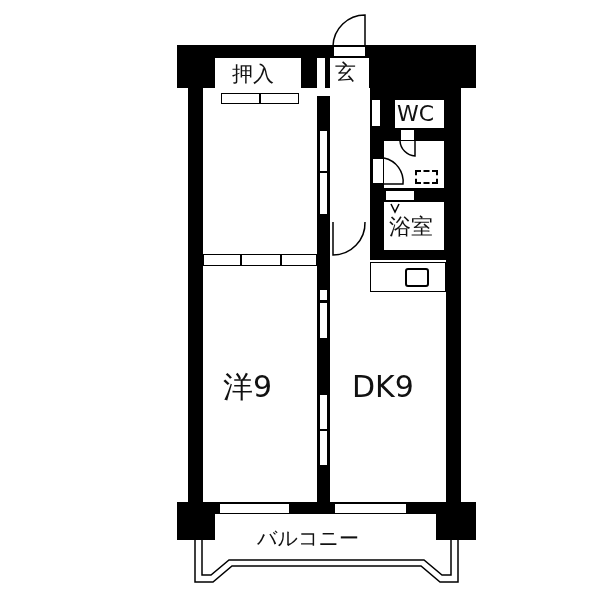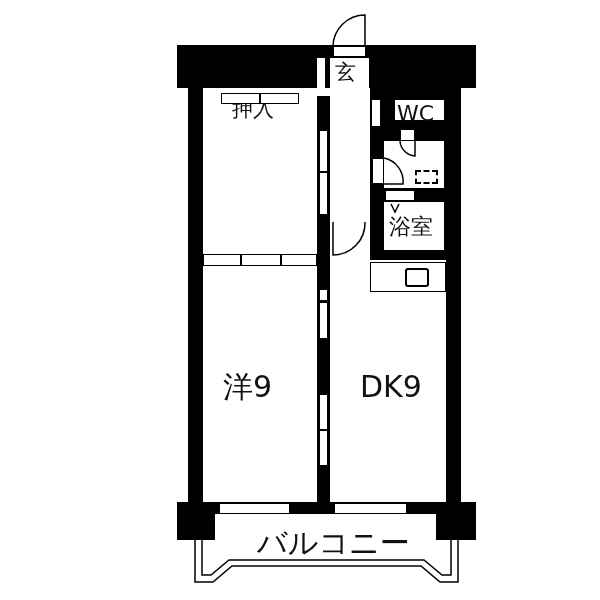--- a/index.html
+++ b/index.html
@@ -15,21 +15,21 @@
 <body>
 
 <div class="abs" style="left:0;top:0;width:600px;height:600px;">
 
   <div class="abs blk" style="left:177px;top:45px;width:299px;height:43px;"></div>
 
   <div class="abs blk" style="left:188px;top:88px;width:15px;height:416px;"></div>
 
   <div class="abs blk" style="left:446px;top:88px;width:15px;height:416px;"></div>
 
-  <div class="abs wht" style="left:215px;top:58px;width:86px;height:33px;margin-top:35px;">
+  <div class="abs wht" style="left:215px;top:58px;width:86px;height:33px;">
     <span class="lbl" style="left:17px;top:6px;font-size:21px;">押入</span>
   </div>
   <div class="abs win" style="left:221px;top:93px;width:39px;height:11px;"></div>
   <div class="abs win" style="left:260px;top:93px;width:39px;height:11px;"></div>
 
   <div class="abs wht" style="left:317px;top:58px;width:8px;height:32px;"></div>
   <div class="abs wht" style="left:330px;top:58px;width:39px;height:38px;">
     <span class="lbl" style="left:5px;top:4px;font-size:21px;">玄</span>
   </div>
   <div class="abs win" style="left:333px;top:46px;width:33px;height:11px;"></div>
@@ -42,21 +42,21 @@
   <div class="abs win" style="left:319px;top:172px;width:9px;height:43px;"></div>
 
   <div class="abs blk" style="left:203px;top:254px;width:127px;height:12px;"></div>
   <div class="abs win" style="left:203px;top:254px;width:38px;height:12px;"></div>
   <div class="abs win" style="left:241px;top:254px;width:40px;height:12px;"></div>
   <div class="abs win" style="left:281px;top:254px;width:36px;height:12px;"></div>
 
   <div class="abs blk" style="left:370px;top:88px;width:76px;height:172px;"></div>
 
   <div class="abs wht" style="left:372px;top:100px;width:8px;height:26px;"></div>
-  <div class="abs wht" style="left:395px;top:100px;width:49px;height:20px;">
+  <div class="abs wht" style="left:395px;top:100px;width:49px;height:28px;">
     <span class="lbl" style="left:2px;top:3px;font-size:22px;">WC</span>
   </div>
 
   <div class="abs wht" style="left:384px;top:141px;width:60px;height:47px;"></div>
   <div class="abs win" style="left:400px;top:129px;width:15px;height:12px;"></div>
   <div class="abs win" style="left:372px;top:158px;width:12px;height:26px;"></div>
   <div class="abs" style="left:415px;top:170px;width:23px;height:14px;border:2px dashed #000;"></div>
 
   <div class="abs win" style="left:385px;top:190px;width:30px;height:11px;"></div>
   <div class="abs wht" style="left:384px;top:202px;width:60px;height:48px;">
@@ -64,36 +64,36 @@
   </div>
 
   <div class="abs win" style="left:370px;top:262px;width:76px;height:30px;"></div>
   <div class="abs" style="left:405px;top:268px;width:24px;height:19px;border:2px solid #000;border-radius:3px;"></div>
 
   <div class="abs wht" style="left:203px;top:266px;width:130px;height:236px;">
     <span class="lbl" style="left:20px;top:106px;font-size:30px;">洋9</span>
   </div>
 
   <div class="abs wht" style="left:330px;top:292px;width:116px;height:210px;">
-    <span class="lbl" style="left:22px;top:80px;font-size:30px;margin-left:8px;">DK9</span>
+    <span class="lbl" style="left:22px;top:80px;font-size:30px;">DK9</span>
   </div>
   <div class="abs wht" style="left:330px;top:246px;width:40px;height:46px;"></div>
 
   <div class="abs blk" style="left:317px;top:266px;width:13px;height:238px;"></div>
   <div class="abs win" style="left:319px;top:289px;width:9px;height:12px;"></div>
   <div class="abs win" style="left:319px;top:302px;width:9px;height:37px;"></div>
   <div class="abs win" style="left:319px;top:394px;width:9px;height:36px;"></div>
   <div class="abs win" style="left:319px;top:430px;width:9px;height:36px;"></div>
 
   <div class="abs blk" style="left:177px;top:502px;width:299px;height:12px;"></div>
   <div class="abs blk" style="left:177px;top:502px;width:38px;height:38px;"></div>
   <div class="abs blk" style="left:436px;top:502px;width:40px;height:38px;"></div>
   <div class="abs win" style="left:219px;top:503px;width:71px;height:11px;"></div>
   <div class="abs win" style="left:334px;top:503px;width:73px;height:11px;"></div>
-  <span class="lbl" style="left:257px;top:528px;font-size:30px;">バルコニー</span>
+  <span class="lbl" style="left:257px;top:528px;font-size:20px;">バルコニー</span>
 
   <svg width="600" height="600">
 
     <path d="M333 46 A32 32 0 0 1 365 15 L365 46" fill="none" stroke="#000" stroke-width="1.5"></path>
 
     <path d="M333 222 L333 255 A32 32 0 0 0 365 222" fill="none" stroke="#000" stroke-width="1.5"></path>
 
     <path d="M384 158 A24 24 0 0 1 403 184 L384 184" fill="none" stroke="#000" stroke-width="1.5"></path>
 
     <path d="M400 141 A16 16 0 0 0 415 156 L415 141" fill="none" stroke="#000" stroke-width="1.5"></path>

